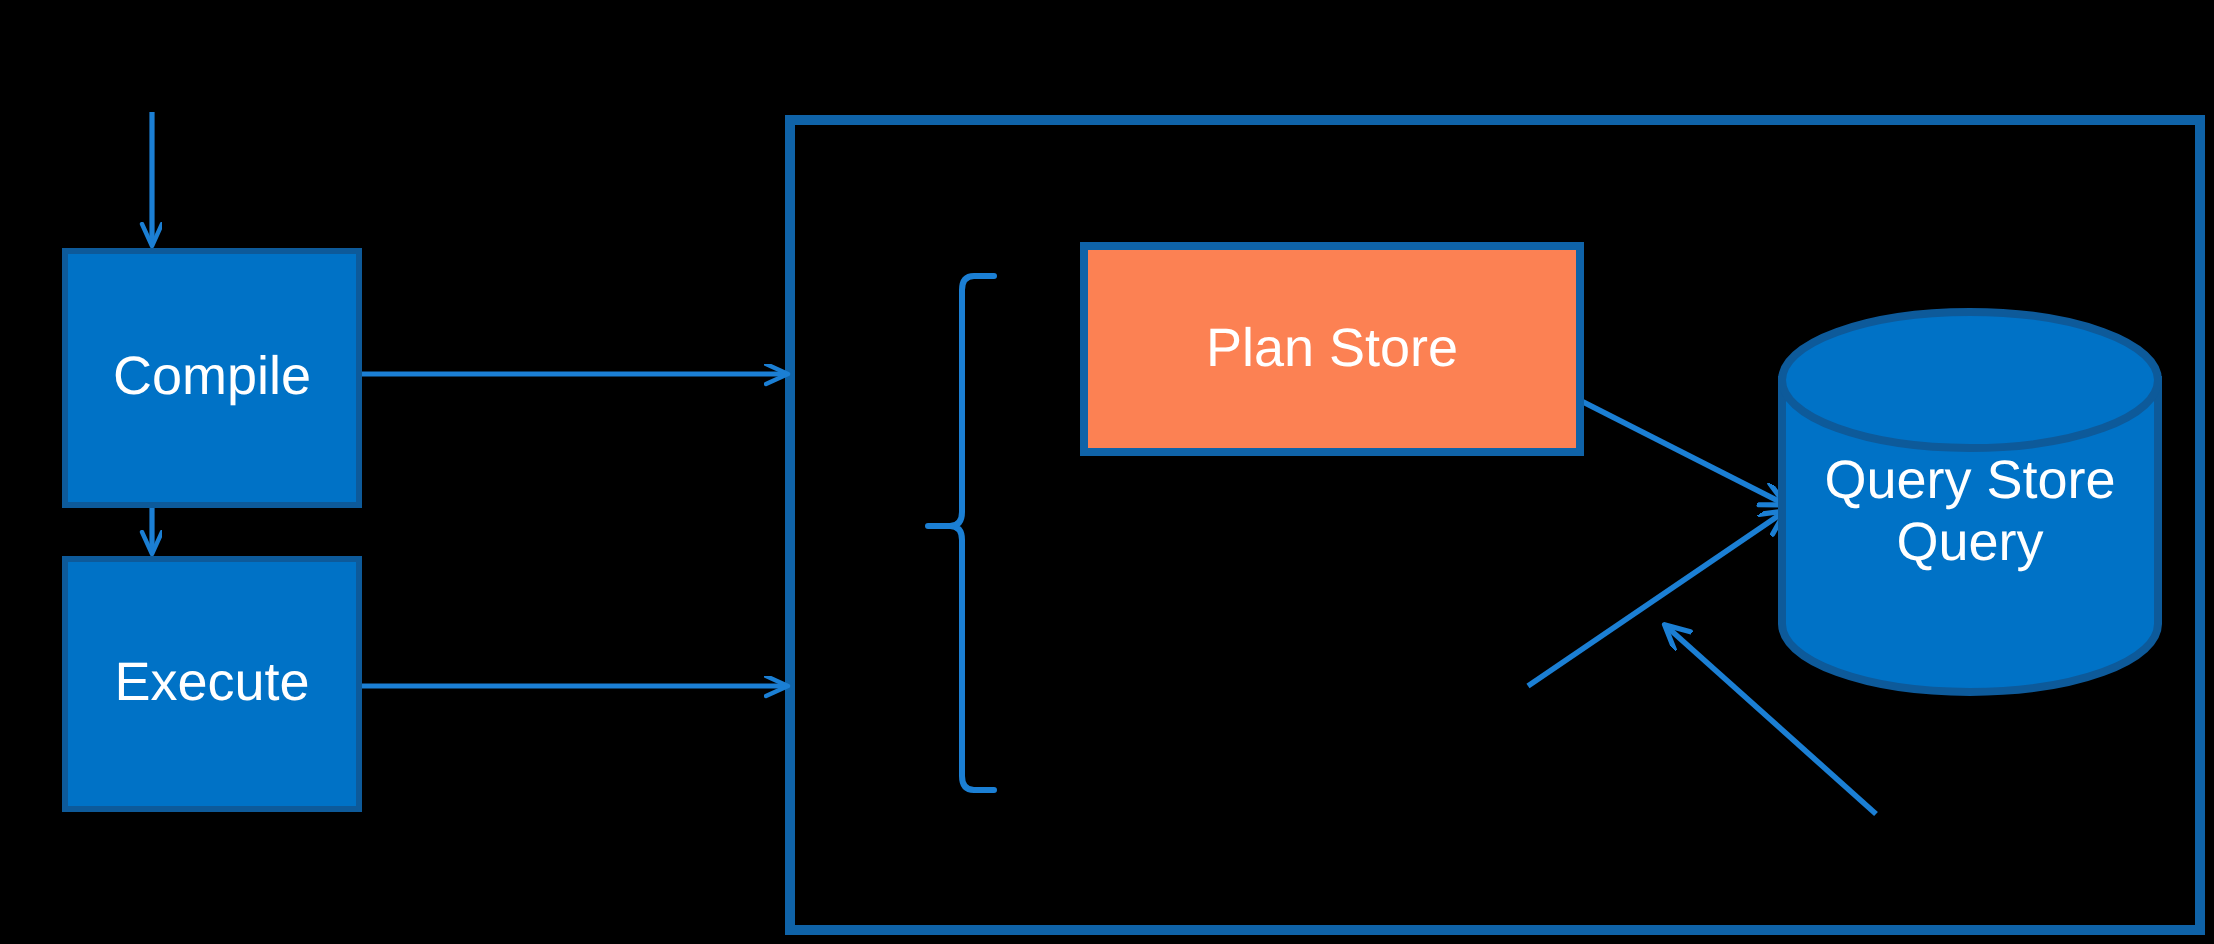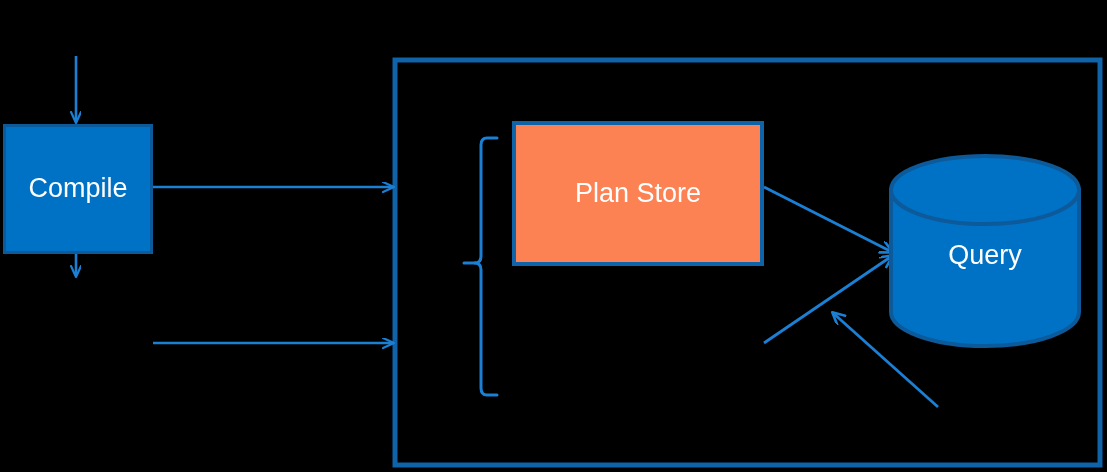--- a/index.html
+++ b/index.html
@@ -24,20 +24,21 @@
   }
   .node-box {
     position: absolute;
     box-sizing: border-box;
     display: flex;
     align-items: center;
     justify-content: center;
     text-align: center;
     color: #ffffff;
     line-height: 1.18;
+    margin-left: 28px;
     -webkit-font-smoothing: antialiased;
   }
   .box-compile, .box-execute {
     background: #0072C6;
     border: 3px solid #0D5A9A;
     font-size: 27px;
   }
   .box-plan, .box-runtime {
     background: #FC8153;
     border: 4px solid #0F63A8;
@@ -99,23 +100,27 @@
                L 1079,190 Z" fill="#0072C6" stroke="#0D5A9A" stroke-width="4"></path>
       <ellipse cx="985" cy="190" rx="94" ry="34" fill="#0072C6" stroke="#0D5A9A" stroke-width="4"></ellipse>
     </g>
 
   </svg>
 
   <div class="node-box box-compile" style="left:3px; top:124px; width:150px; height:130px;">
     <span>Compile</span>
   </div>
 
+  <div class="node-box box-execute" style="left:3px; top:278px; width:150px; height:128px;">
+    <span>Execute</span>
+  </div>
 
-  <div class="node-box box-plan" style="left:512px; top:121px; width:252px; height:145px;">
+  <div class="node-box box-plan" style="left:512px; top:121px; width:252px; height:107px;">
     <span>Plan Store</span>
   </div>
 
 
   <div class="cyl-label" style="left:891px; top:216px; width:188px; height:80px; flex-direction:column;">
+    <span>Query Store</span>
     <span>Query</span>
   </div>
 
 </div>
 
 </body></html>

